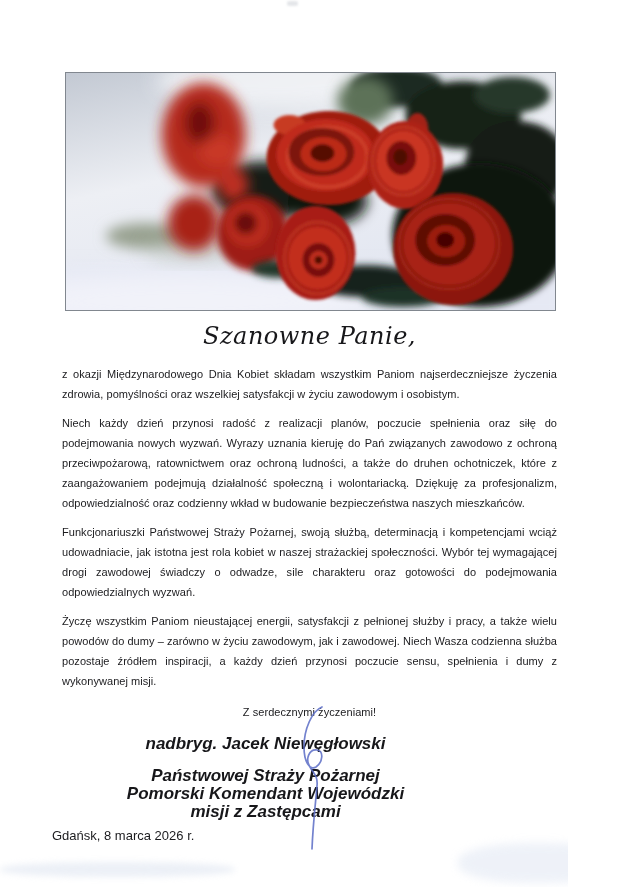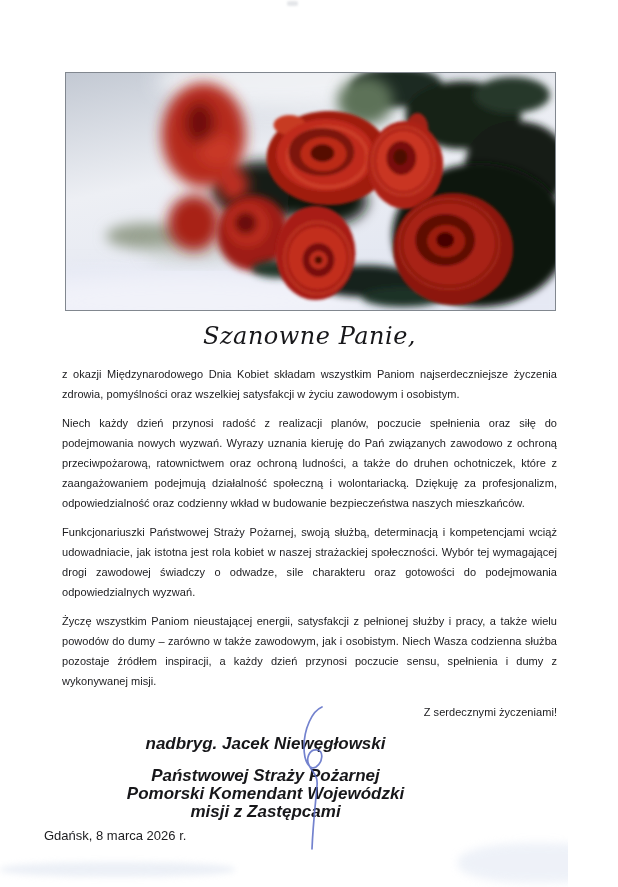--- a/index.html
+++ b/index.html
@@ -27,30 +27,30 @@
   .letter{position:absolute;left:62px;top:322px;width:495px;}
   .salutation{
     font-family:"DejaVu Serif","Liberation Serif",serif;
     font-style:italic;font-size:24px;letter-spacing:.5px;
     text-align:center;color:#17171a;margin:0 0 14px 0;
   }
   p.body{
     margin:0 0 9px 0;text-align:justify;
     font-size:11px;line-height:20px;color:#1b1b1e;letter-spacing:.05px;
   }
-  p.closing{margin-top:11px;margin-bottom:12px;text-align:right;}
+  p.closing{margin-top:11px;margin-bottom:12px;text-align:center;}
 
   .sig-block{
     width:100%;text-align:center;transform:translateX(-44px);
     margin-top:12px;font-weight:bold;font-style:italic;font-size:17px;color:#17171a;
   }
   .sig-name{margin-bottom:13px;}
   .sig-title-line{line-height:18px;}
 
-  .dateline{position:absolute;left:44px;top:828px;font-size:13px;color:#1b1b1e;text-align:right;}
+  .dateline{position:absolute;left:52px;top:828px;font-size:13px;color:#1b1b1e;text-align:right;}
 
   .signature-ink{position:absolute;left:280px;top:706px;width:60px;height:152px;pointer-events:none;}
 </style>
 </head>
 <body>
 
 <div class="page">
 
   <div class="scan-mark-top"></div>
 
@@ -154,21 +154,21 @@
         <ellipse cx="380" cy="167" rx="9" ry="8" fill="#470603"></ellipse>
       </g>
     </svg>
   </div>
 
   <div class="letter">
     <div class="salutation">Szanowne Panie,</div>
     <p class="body">z okazji Międzynarodowego Dnia Kobiet składam wszystkim Paniom najserdeczniejsze życzenia zdrowia, pomyślności oraz wszelkiej satysfakcji w życiu zawodowym i osobistym.</p>
     <p class="body">Niech każdy dzień przynosi radość z realizacji planów, poczucie spełnienia oraz siłę do podejmowania nowych wyzwań. Wyrazy uznania kieruję do Pań związanych zawodowo z ochroną przeciwpożarową, ratownictwem oraz ochroną ludności, a także do druhen ochotniczek, które z zaangażowaniem podejmują działalność społeczną i wolontariacką. Dziękuję za profesjonalizm, odpowiedzialność oraz codzienny wkład w budowanie bezpieczeństwa naszych mieszkańców.</p>
     <p class="body">Funkcjonariuszki Państwowej Straży Pożarnej, swoją służbą, determinacją i kompetencjami wciąż udowadniacie, jak istotna jest rola kobiet w naszej strażackiej społeczności. Wybór tej wymagającej drogi zawodowej świadczy o odwadze, sile charakteru oraz gotowości do podejmowania odpowiedzialnych wyzwań.</p>
-    <p class="body">Życzę wszystkim Paniom nieustającej energii, satysfakcji z pełnionej służby i pracy, a także wielu powodów do dumy – zarówno w także zawodowym, jak i osobistym. Niech Wasza codzienna służba pozostaje źródłem inspiracji, a każdy dzień przynosi poczucie sensu, spełnienia i dumy z wykonywanej misji.</p>
+    <p class="body">Życzę wszystkim Paniom nieustającej energii, satysfakcji z pełnionej służby i pracy, a także wielu powodów do dumy – zarówno w życiu zawodowym, jak i zawodowej. Niech Wasza codzienna służba pozostaje źródłem inspiracji, a każdy dzień przynosi poczucie sensu, spełnienia i dumy z wykonywanej misji.</p>
     <p class="body closing">Z serdecznymi życzeniami!</p>
 
     <div class="sig-block">
       <div class="sig-name">nadbryg. Jacek Niewęgłowski</div>
       <div class="sig-title-line">Państwowej Straży Pożarnej</div>
       <div class="sig-title-line">Pomorski Komendant Wojewódzki</div>
       <div class="sig-title-line">misji z Zastępcami</div>
     </div>
   </div>
 

